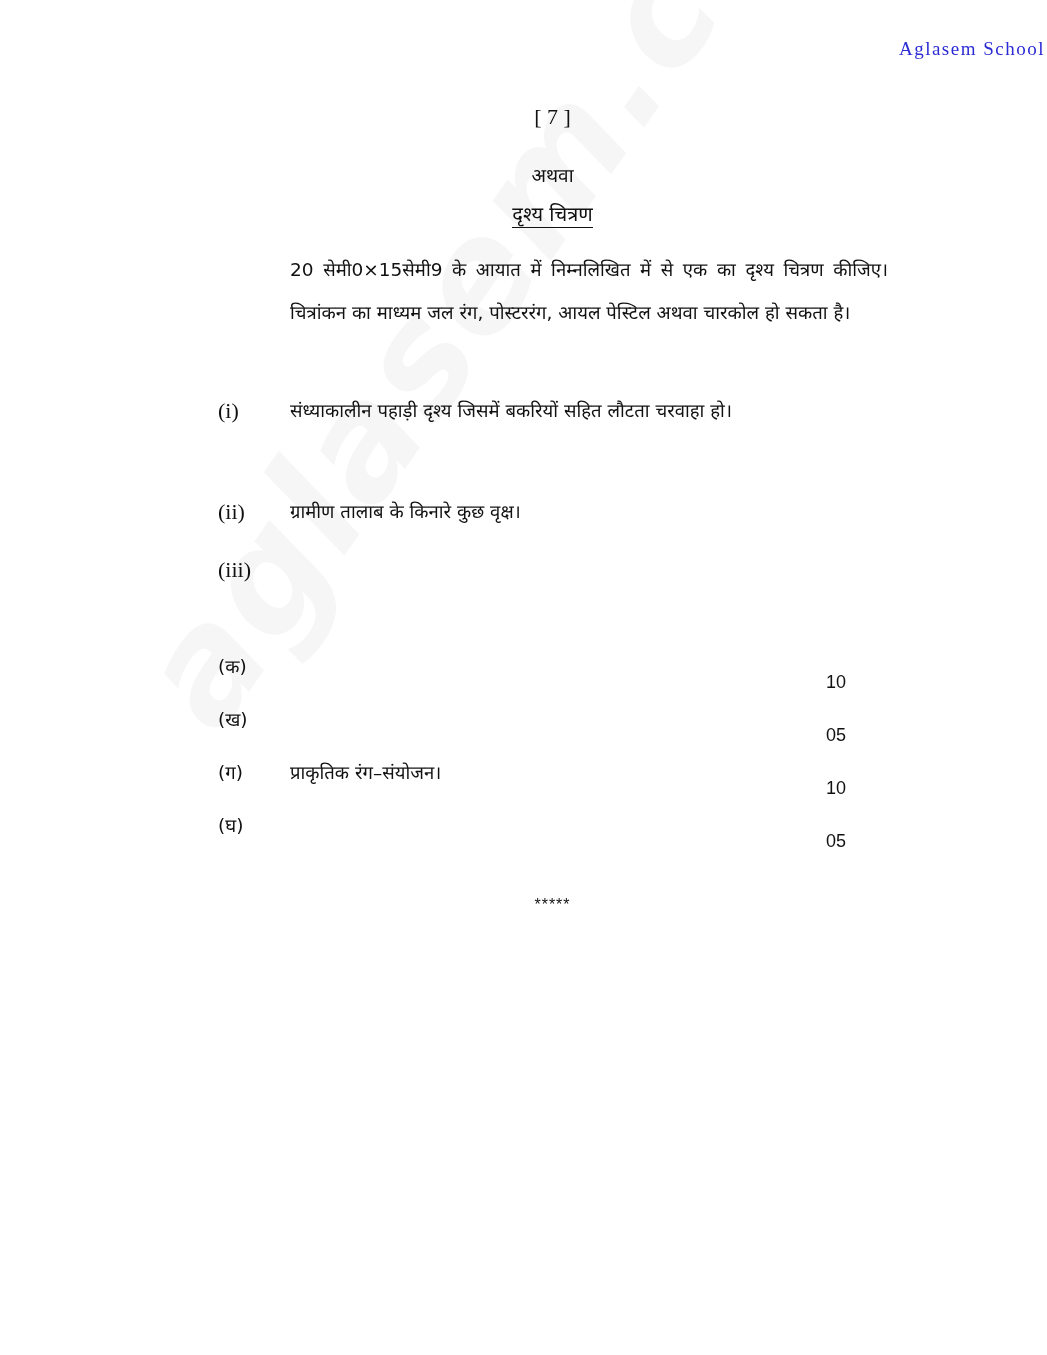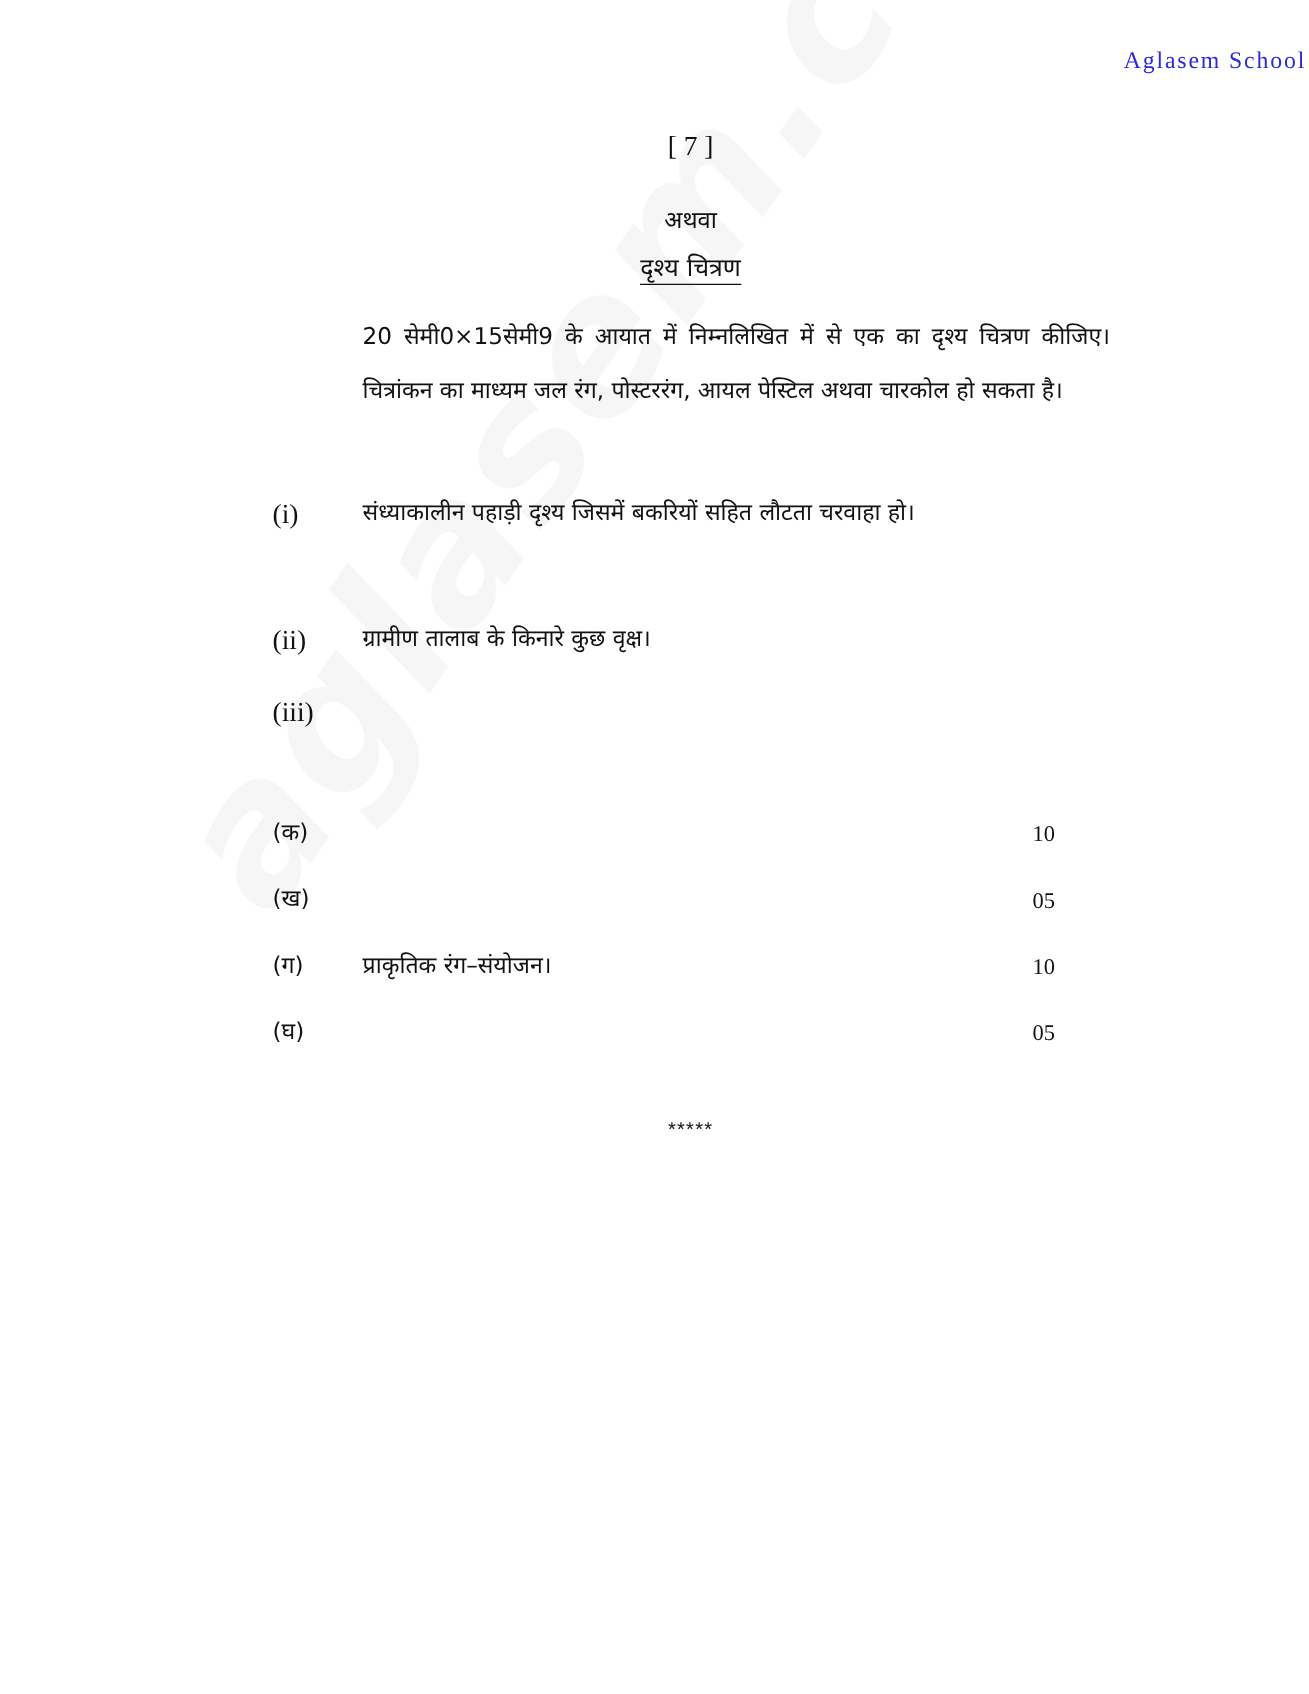--- a/index.html
+++ b/index.html
@@ -33,22 +33,22 @@
     position: absolute; left: 0; top: 0;
     font-family: "Liberation Serif", serif; font-size: 22px;
   }
   .item .lbl.dev { font-family: "DejaVu Sans", sans-serif; font-size: 18.5px; }
   .item .txt {
     position: absolute; left: 72px; top: 0; width: 598px;
     font-size: 18.5px; line-height: 43px; text-align: justify; text-align-last: left;
   }
   .item .lbl { line-height: 43px; }
   .item .marks {
-    position: absolute; left: 608px; top: 1px; line-height: 43px;
-    font-family: Liberation Serif, serif; font-size: 18px;
+    position: absolute; left: 608px; top: 16px; line-height: 43px;
+    font-family: Liberation Sans, sans-serif; font-size: 18px;
   }
   .stars {
     position: absolute; top: 896px; left: 0; width: 1105px; text-align: center;
     font-family: "Liberation Sans", sans-serif; font-size: 16px; letter-spacing: 1px;
   }
   .watermark {
     position: absolute; left: 175px; top: 620px;
     font-family: "DejaVu Sans", sans-serif; font-weight: bold; font-style: italic;
     font-size: 150px; color: rgba(0,0,0,0.035);
     transform: rotate(-55deg); transform-origin: left center; white-space: nowrap;

